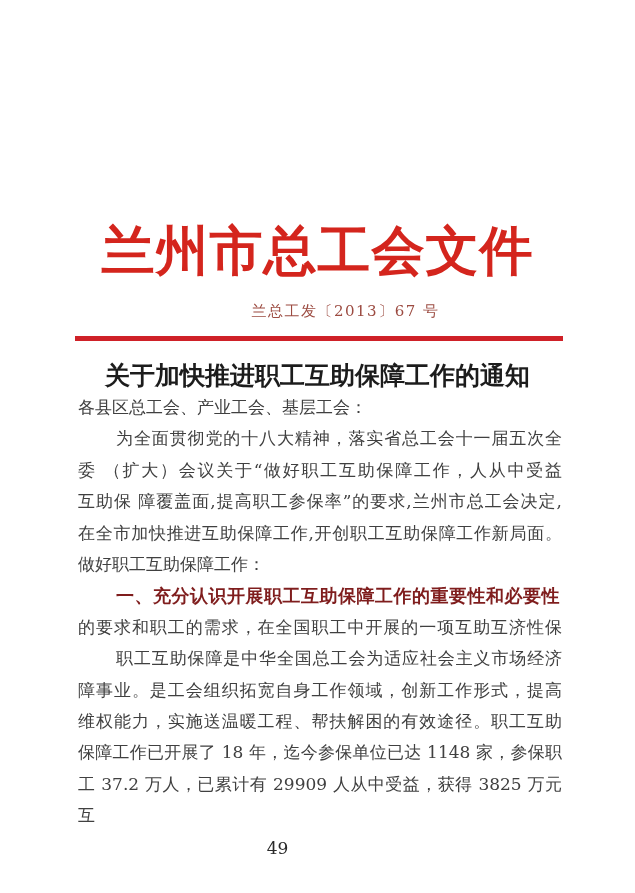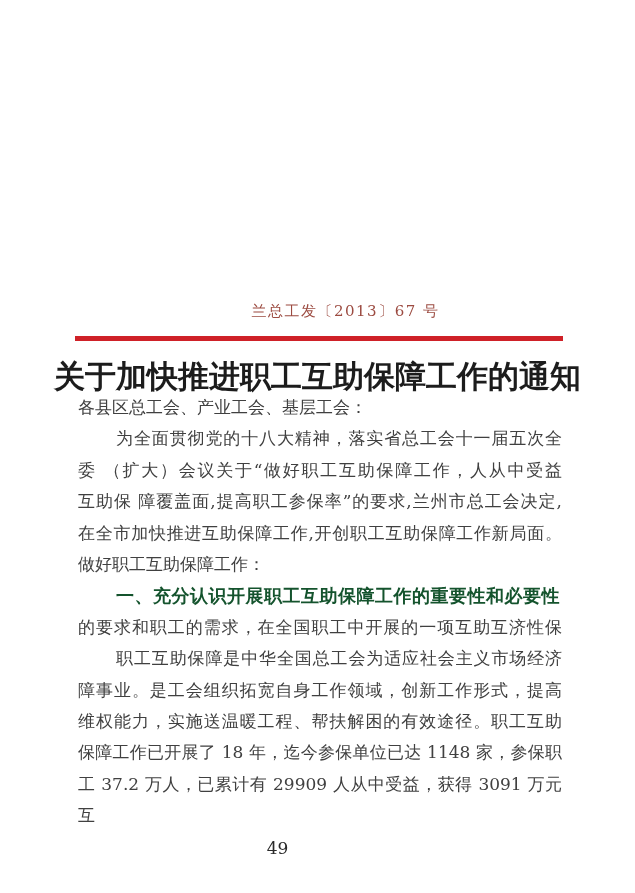--- a/index.html
+++ b/index.html
@@ -48,21 +48,21 @@
     width: 488px;
     height: 5px;
     background: #cf2128;
   }
   .notice-title {
     position: absolute;
     top: 359px;
     left: 0;
     width: 100%;
     text-align: center;
-    font-size: 31px;
+    font-size: 25px;
     line-height: 34px;
     font-weight: 700;
     color: #1c1c1c;
     white-space: nowrap;
   }
   .body-text {
     position: absolute;
     top: 392px;
     left: 78px;
     width: 484px;
@@ -79,40 +79,41 @@
     white-space: normal;
     text-align: justify;
     text-align-last: justify;
   }
   .indent {
     text-indent: 38px;
   }
   .section-heading {
     font-family: "DejaVu Sans", "Liberation Sans", sans-serif;
     font-weight: 700;
-    color: #14532d;
+    color: #7f1d1d;
     font-size: 18px;
     letter-spacing: 0.5px;
   }
   .page-number {
     position: absolute;
     top: 838px;
     left: 0;
     width: 555px;
     text-align: center;
     font-size: 17px;
     color: #2a2a2a;
     font-family: "DejaVu Serif", "Liberation Serif", serif;
   }
 </style>
 </head>
 <body>
 
 <div class="page">
 
+  <div class="letterhead-title">兰州市总工会文件</div>
 
   <div class="doc-number">兰总工发〔2013〕67 号</div>
 
   <div class="red-divider"></div>
 
   <div class="notice-title">关于加快推进职工互助保障工作的通知</div>
 
   <div class="body-text">
 
     <div class="line">各县区总工会、产业工会、基层工会：</div>
@@ -126,20 +127,20 @@
     </div>
 
     <div class="line section-heading indent">一、充分认识开展职工互助保障工作的重要性和必要性</div>
 
     <div>
       <div class="line jl">的要求和职工的需求，在全国职工中开展的一项互助互济性保</div>
       <div class="line jl indent">职工互助保障是中华全国总工会为适应社会主义市场经济</div>
       <div class="line jl">障事业。是工会组织拓宽自身工作领域，创新工作形式，提高</div>
       <div class="line jl">维权能力，实施送温暖工程、帮扶解困的有效途径。职工互助</div>
       <div class="line jl">保障工作已开展了 18 年，迄今参保单位已达 1148 家，参保职</div>
-      <div class="line jl">工 37.2 万人，已累计有 29909 人从中受益，获得 3091 万元互</div>
+      <div class="line jl">工 37.2 万人，已累计有 29909 人从中受益，获得 3825 万元互</div>
     </div>
 
   </div>
 
   <div class="page-number">49</div>
 
 </div>
 
 </body></html>

